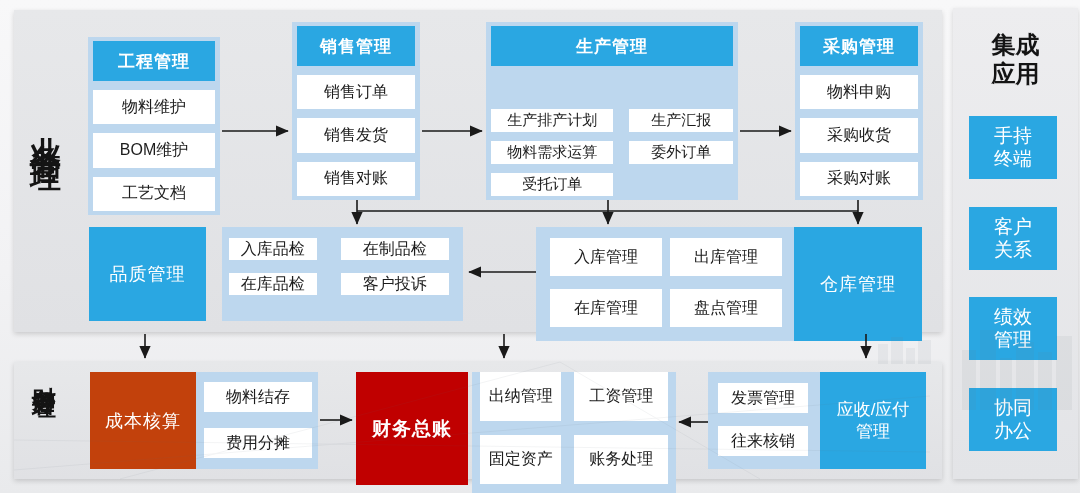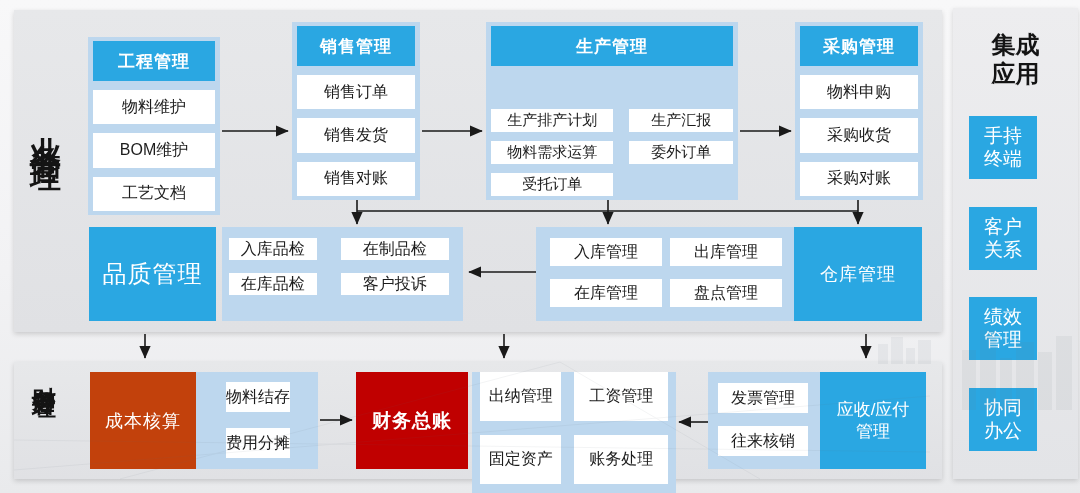--- a/index.html
+++ b/index.html
@@ -24,44 +24,44 @@
   .g-prod{left:486px;top:22px;width:252px;height:178px;gap:43px;}
   .g-purch{left:795px;top:22px;width:128px;height:178px;}
   .group-header{flex:0 0 40px;background:#2aa7e2;color:#fff;font-size:17px;font-weight:600;
     display:flex;align-items:center;justify-content:center;letter-spacing:1px;}
   .box{background:#fff;color:#1c1c1c;font-size:16px;display:flex;align-items:center;justify-content:center;flex:1;white-space:nowrap;}
   .prod-grid{flex:1;display:grid;grid-template-columns:1.18fr 1fr;gap:9px 16px;}
   .prod-grid .box{font-size:15px;flex:auto;}
 
   .bluebig{position:absolute;background:#2aa7e2;color:#fff;display:flex;align-items:center;justify-content:center;
     text-align:center;box-sizing:border-box;letter-spacing:1px;}
-  .quality-blue{left:89px;top:227px;width:127px;height:94px;font-size:24px;font-family:Liberation Mono, monospace;}
+  .quality-blue{left:89px;top:227px;width:117px;height:94px;font-size:18px;font-family:Liberation Mono, monospace;}
   .midgrid{position:absolute;background:#bdd7ee;display:grid;box-sizing:border-box;}
   .quality-grid{left:222px;top:227px;width:241px;height:94px;grid-template-columns:1fr 1.24fr;gap:13px 24px;padding:11px 14px 26px 7px;}
   .quality-grid .box,.wh-grid .box,.treasury-grid .box{font-size:16px;flex:auto;}
-  .wh-group{position:absolute;left:536px;top:227px;width:386px;height:94px;background:#bdd7ee;display:flex;box-sizing:border-box;}
+  .wh-group{position:absolute;left:536px;top:227px;width:386px;height:114px;background:#bdd7ee;display:flex;box-sizing:border-box;}
   .wh-grid{flex:1;display:grid;grid-template-columns:1fr 1fr;gap:13px 8px;padding:11px 12px 14px 14px;}
   .wh-blue{flex:0 0 128px;background:#2aa7e2;color:#fff;font-size:18px;display:flex;align-items:center;justify-content:center;letter-spacing:1px;}
 
   .cost-group{position:absolute;left:90px;top:372px;width:228px;height:97px;background:#bdd7ee;display:flex;box-sizing:border-box;}
   .cost-blue{flex:0 0 106px;background:#c2410c;color:#fff;font-size:18px;display:flex;align-items:center;justify-content:center;letter-spacing:1px;}
-  .cost-items{flex:1;display:flex;flex-direction:column;gap:16px;padding:10px 6px 11px 8px;align-items:center;}
+  .cost-items{flex:1;display:flex;flex-direction:column;gap:16px;padding:10px 6px 11px 8px;}
   .cost-items .box{font-size:16px;}
-  .ledger-box{position:absolute;left:356px;top:372px;width:112px;height:97px;background:#c00000;color:#fff;
+  .ledger-box{position:absolute;left:356px;top:372px;width:112px;height:113px;background:#c00000;color:#fff;
     font-size:19px;font-weight:bold;display:flex;align-items:center;justify-content:center;letter-spacing:1px;}
   .treasury-grid{left:472px;top:372px;width:204px;height:125px;grid-template-columns:1fr 1.15fr;gap:14px 13px;padding:0 8px 13px;}
   .recv-group{position:absolute;left:708px;top:372px;width:218px;height:97px;background:#bdd7ee;display:flex;box-sizing:border-box;}
   .recv-items{flex:1;display:flex;flex-direction:column;gap:13px;padding:11px 12px 13px 10px;}
   .recv-items .box{font-size:16px;}
   .recv-blue{flex:0 0 106px;background:#2aa7e2;color:#fff;font-size:17px;display:flex;align-items:center;justify-content:center;
     text-align:center;line-height:1.25;}
 
   .integration-title{position:absolute;left:953px;top:31px;width:125px;text-align:center;font-size:24px;font-weight:bold;
     color:#141414;line-height:1.2;}
-  .app-box{position:absolute;left:969px;width:68px;height:63px;background:#2aa7e2;color:#fff;font-size:19px;
+  .app-box{position:absolute;left:969px;width:88px;height:63px;background:#2aa7e2;color:#fff;font-size:19px;
     display:flex;align-items:center;justify-content:center;text-align:center;line-height:1.2;}
   .app-1{top:116px;} .app-2{top:207px;} .app-3{top:297px;} .app-4{top:388px;}
 
   .multiline{white-space:pre-line;}
   .arrows{position:absolute;left:0;top:0;pointer-events:none;}
 </style>
 </head>
 <body>
 
 <div class="stage">

